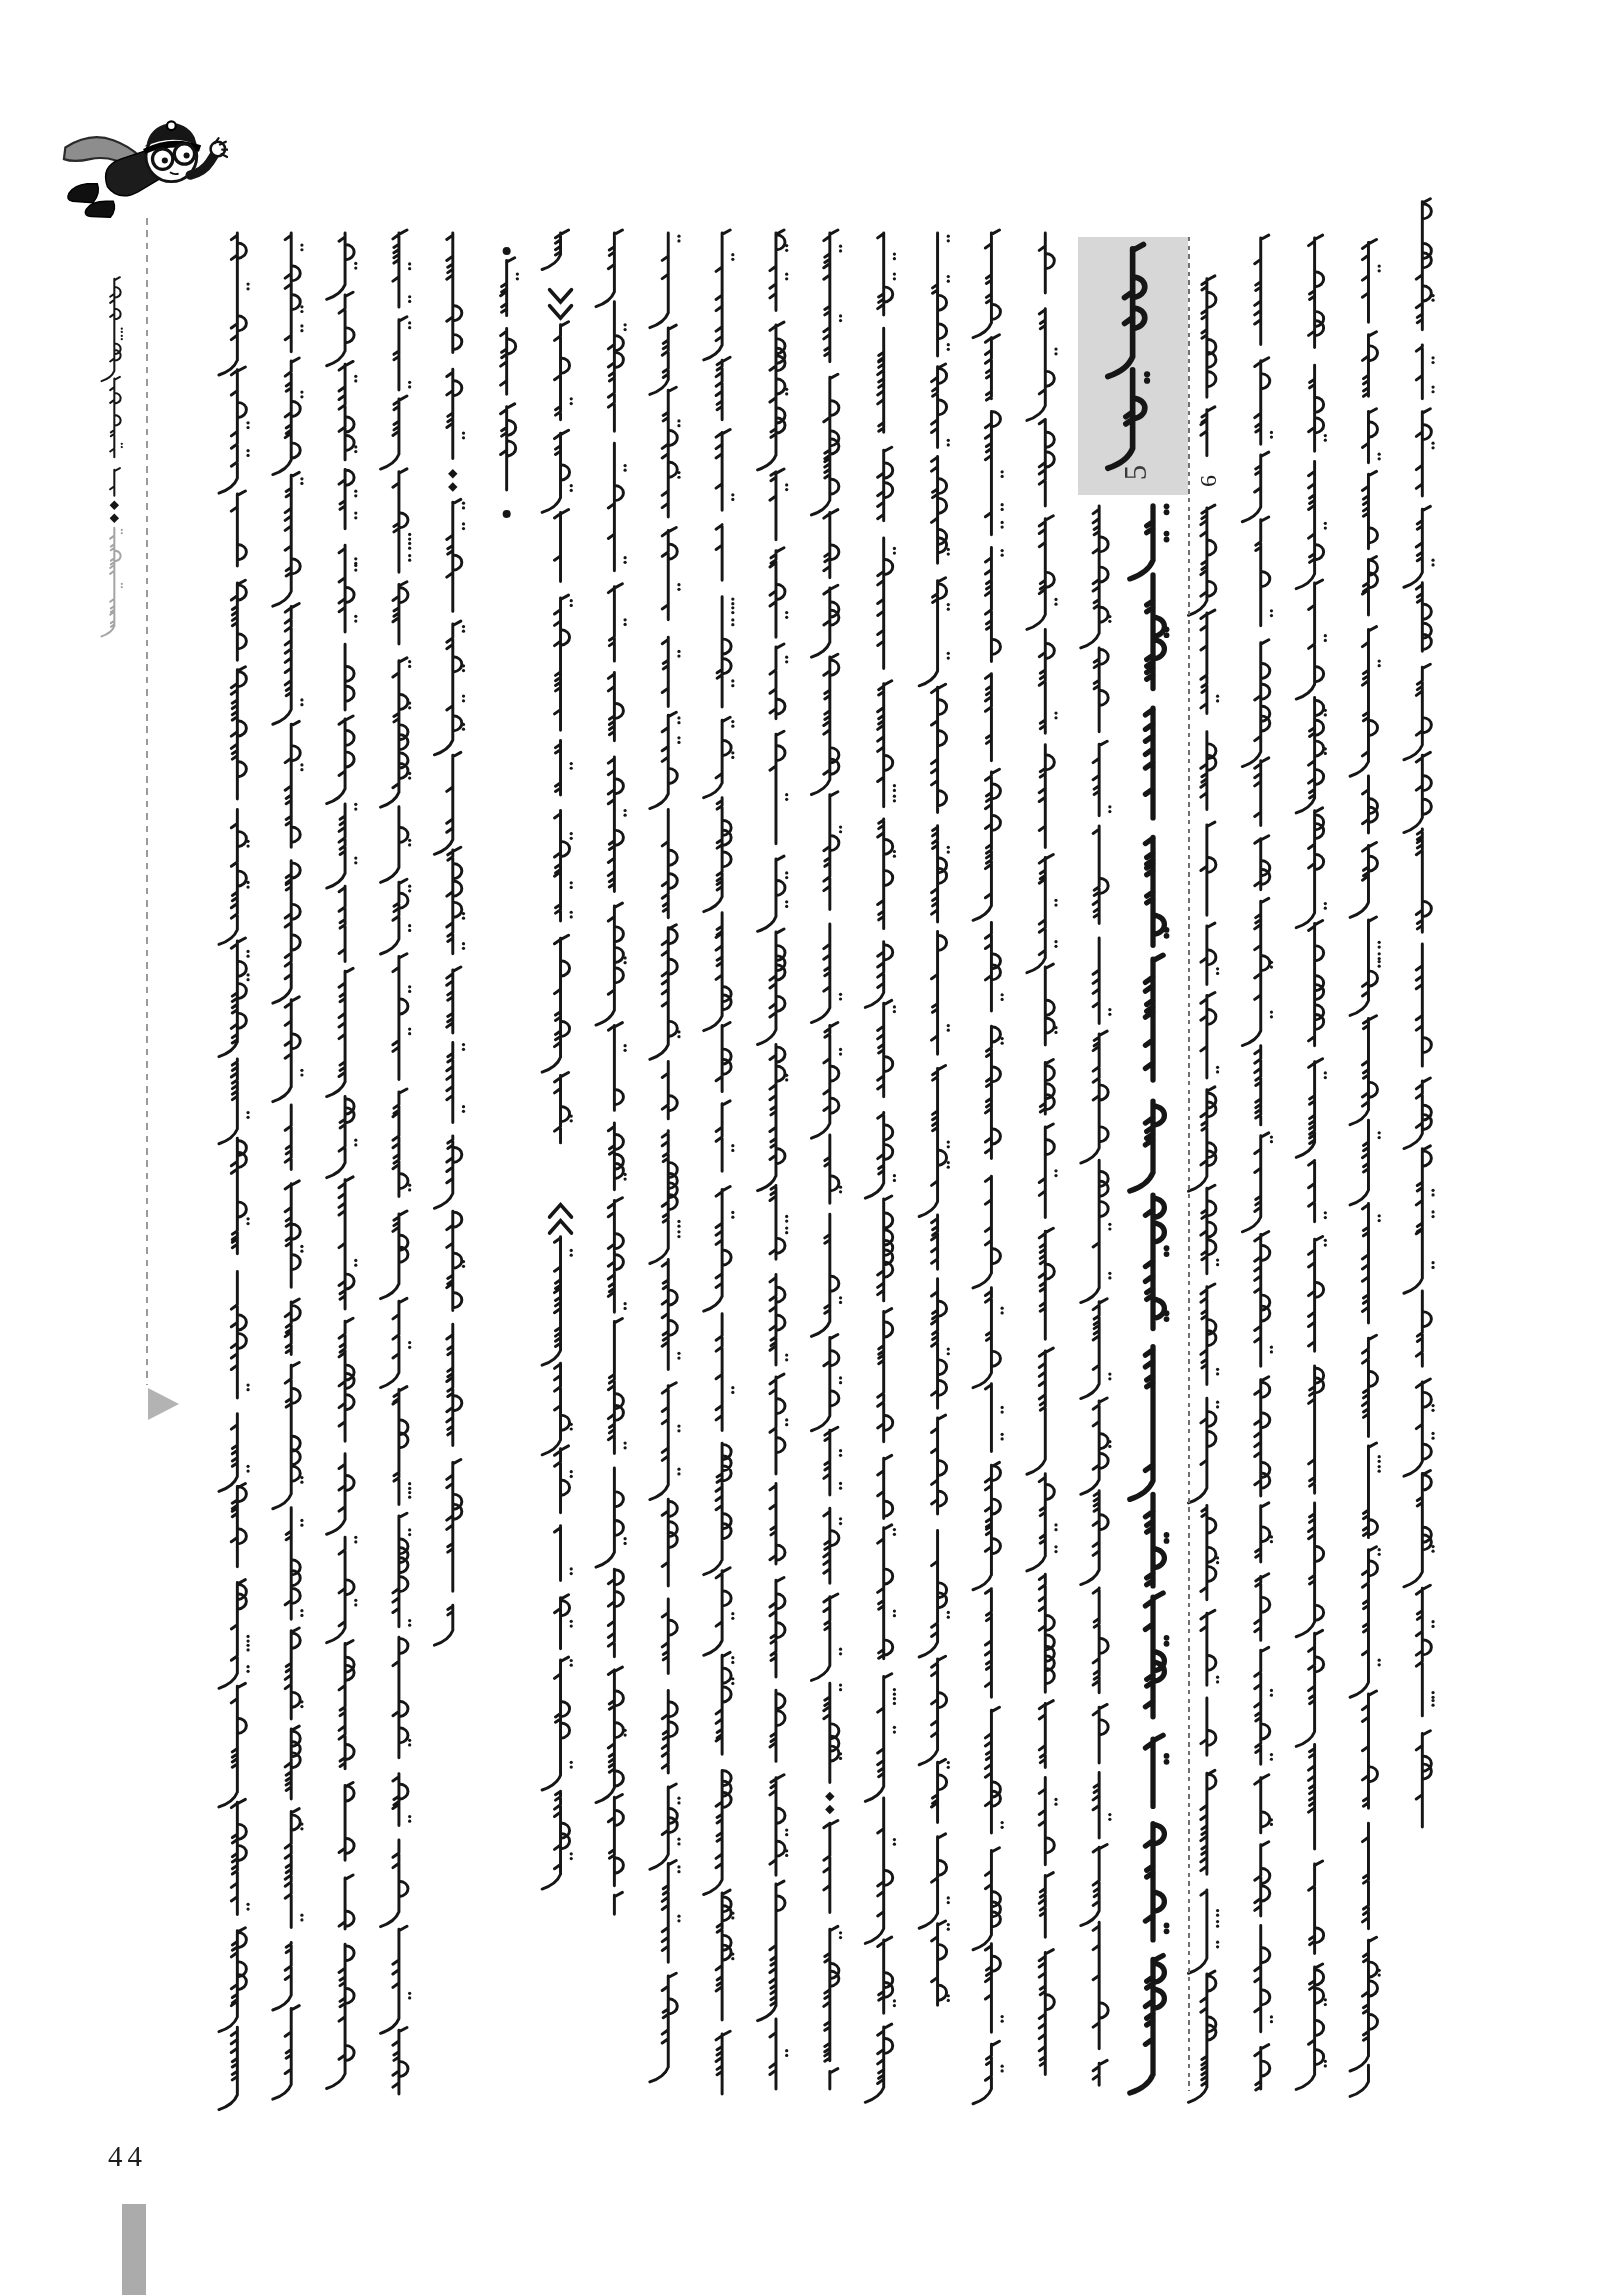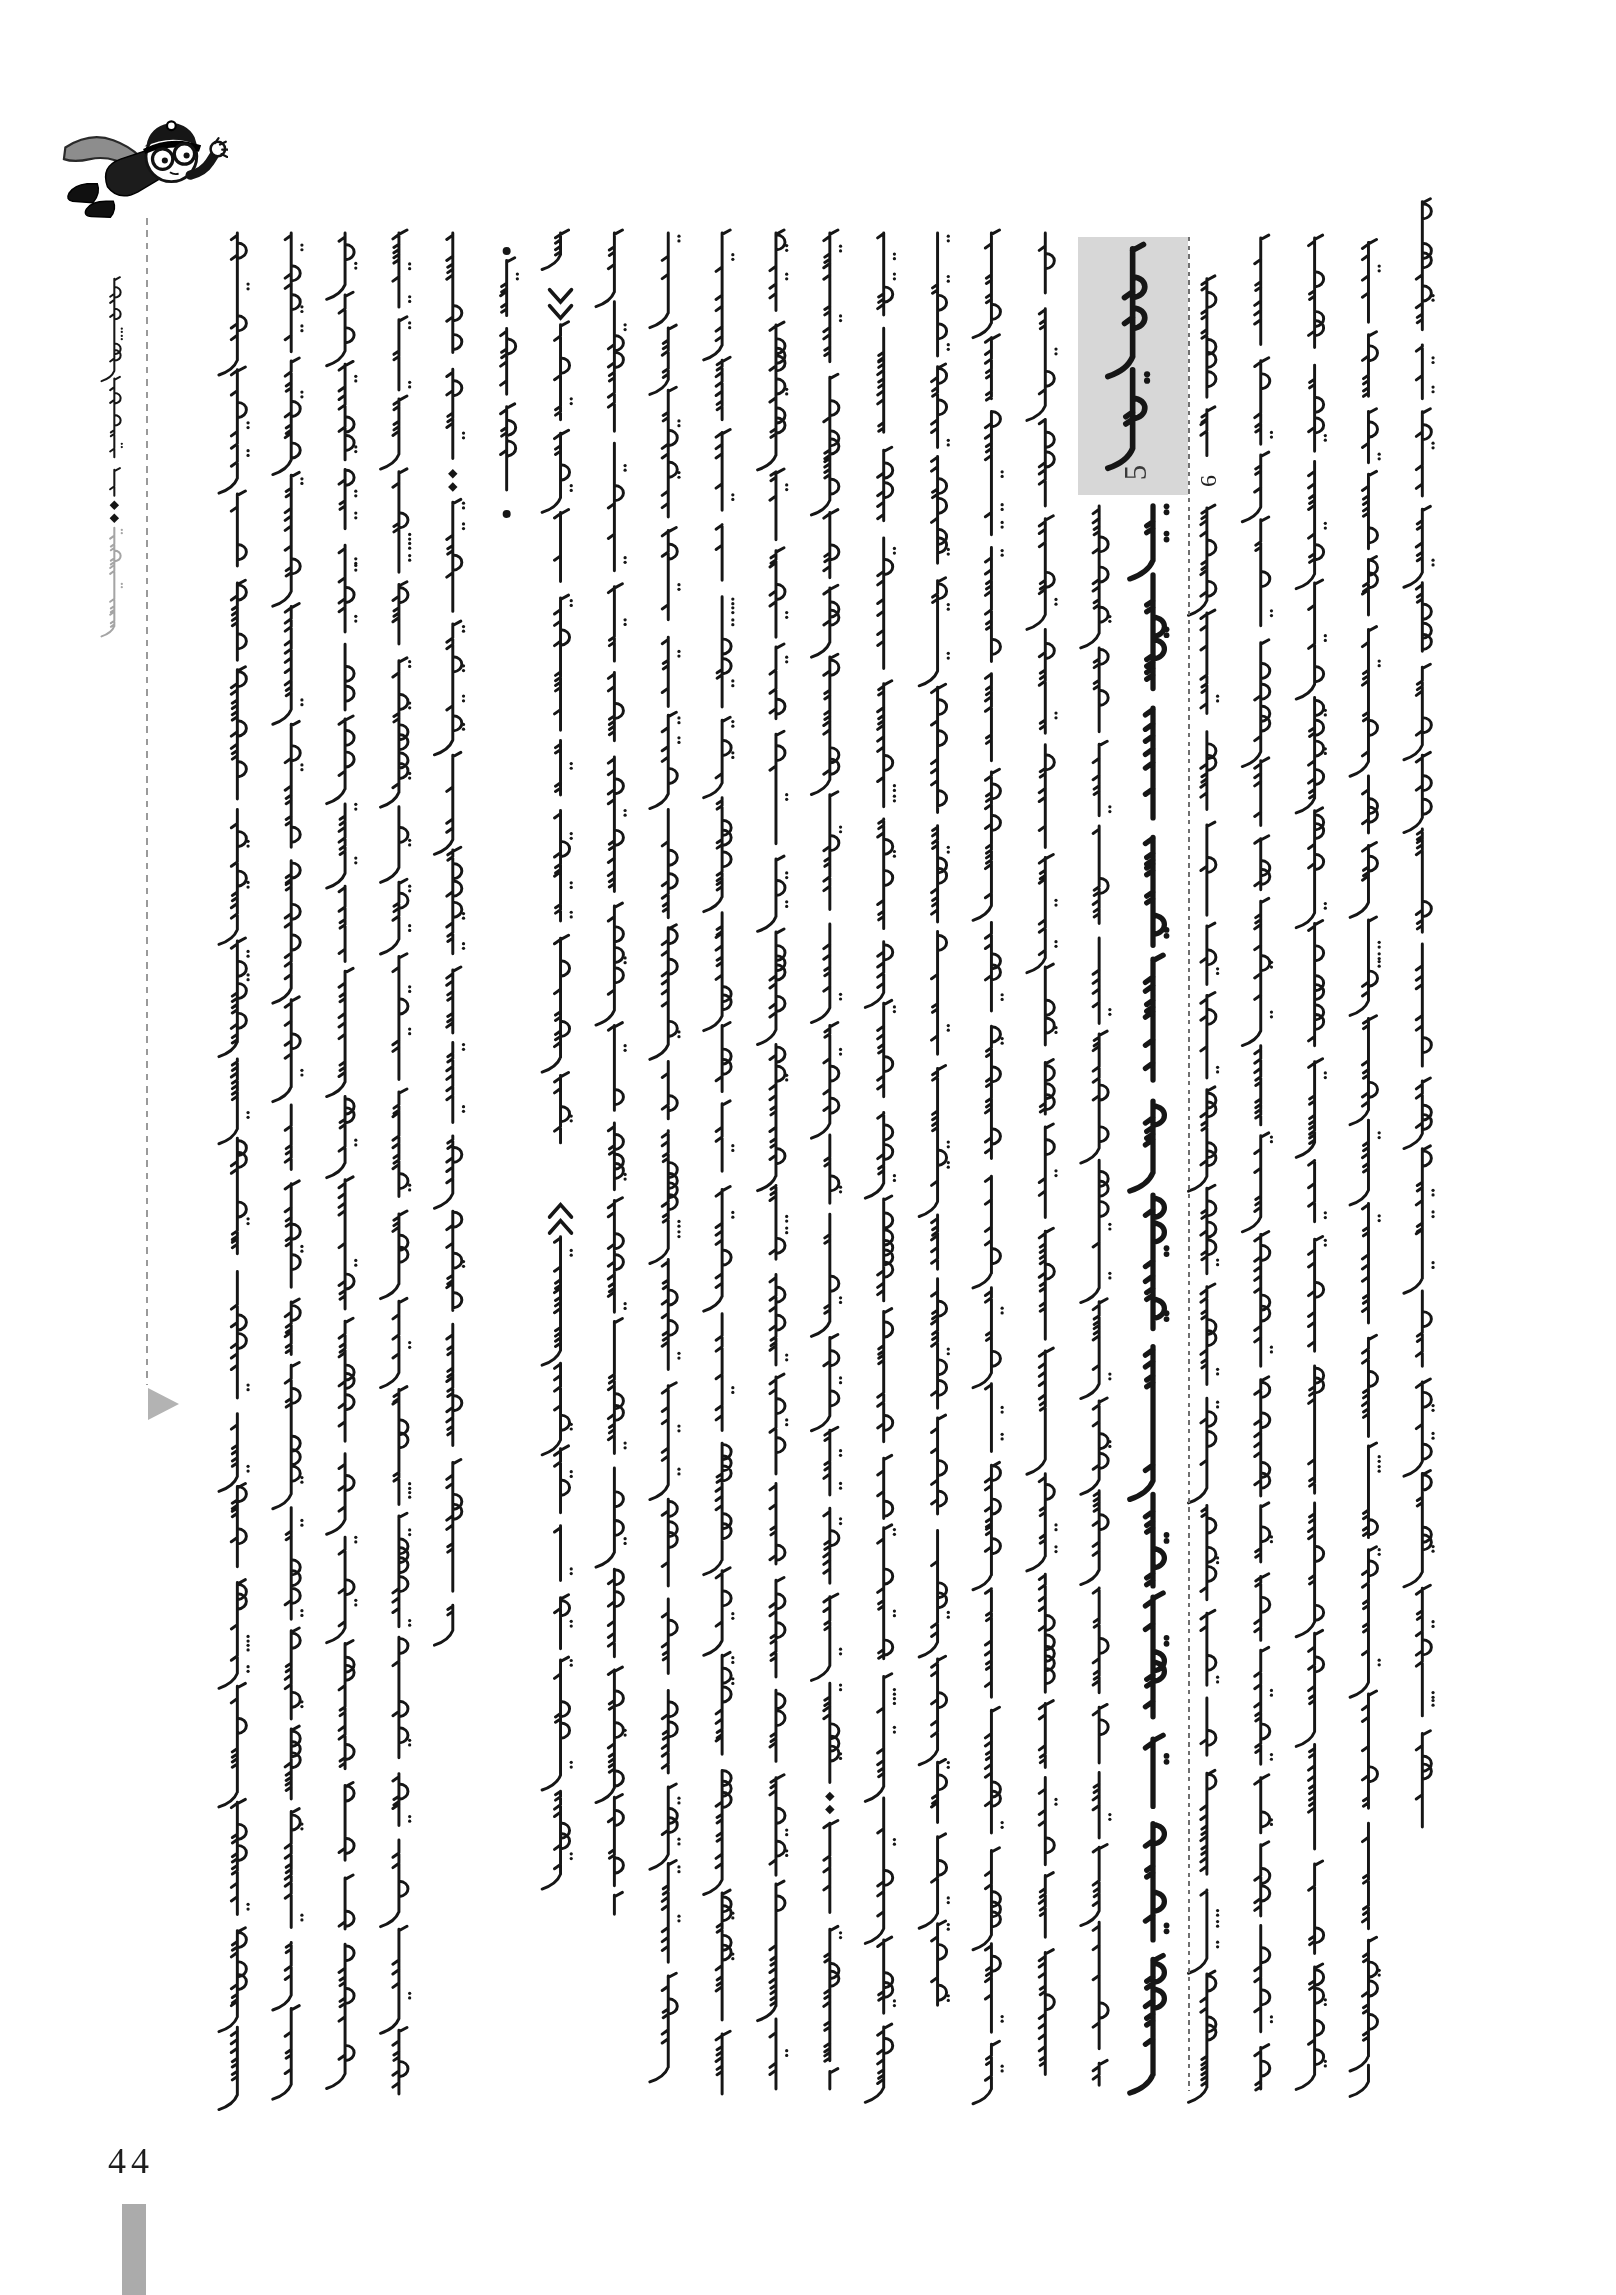--- a/index.html
+++ b/index.html
@@ -36,21 +36,21 @@
     position:absolute;z-index:1;
     left:148px;top:1388px;
     width:0;height:0;
     border-top:16.7px solid transparent;
     border-bottom:16.7px solid transparent;
     border-left:31px solid #b3b3b3;
   }
   .page-number{
     position:absolute;z-index:2;
     left:108px;top:2140px;
-    font-size:36px;letter-spacing:5.1px;color:#1e1e1e;
+    font-size:29px;letter-spacing:5.1px;color:#1e1e1e;
     font-family:"Liberation Serif", serif;
   }
   .edge-tab{
     position:absolute;z-index:2;
     left:122px;top:2204px;width:24px;height:91px;
     background:#ababab;
   }
   .mascot{position:absolute;z-index:2;left:61px;top:114px;}
 </style>
 </head>

